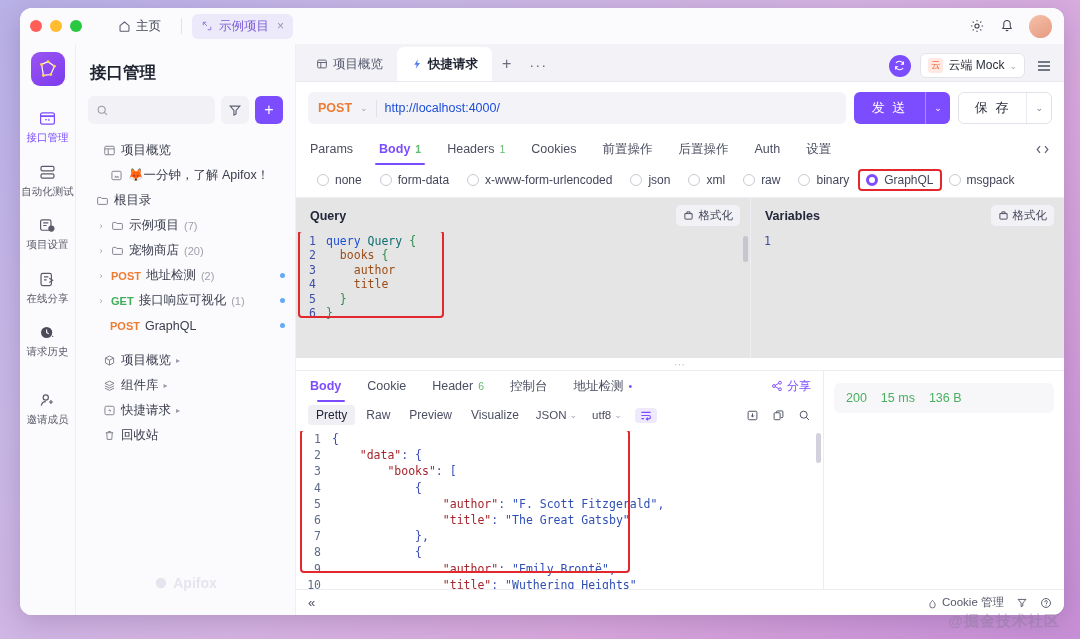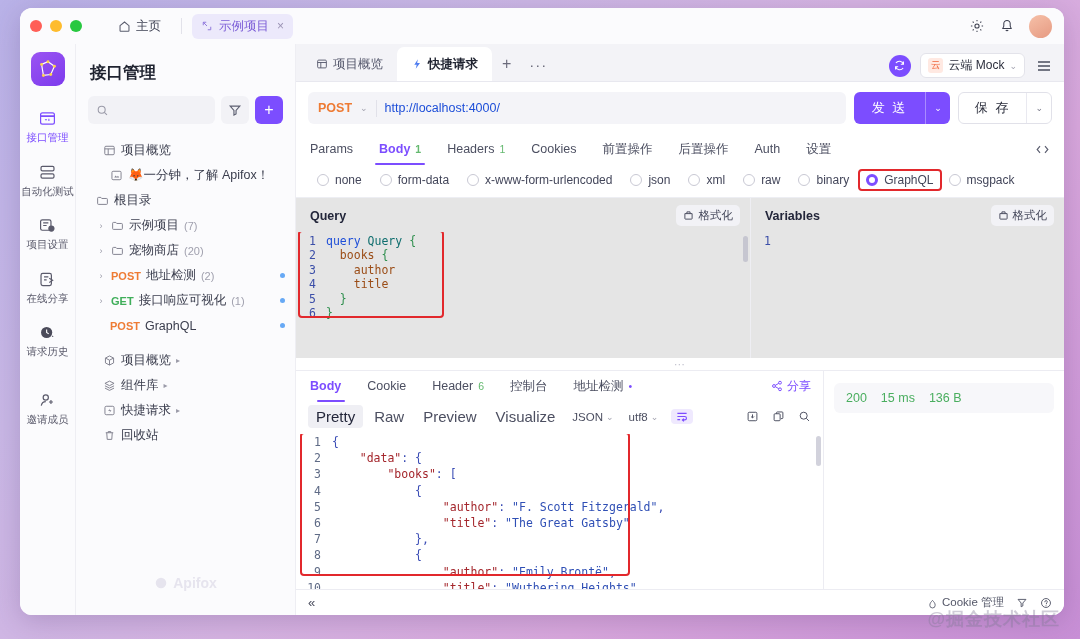--- a/index.html
+++ b/index.html
@@ -259,21 +259,21 @@
   .resp-left { flex: 1; display: flex; flex-direction: column; min-width: 0; border-right: 1px solid #ececf2; }
   .resp-tabs { display: flex; align-items: center; padding: 0 12px; height: 30px; }
   .resp-right { width: 240px; flex: 0 0 240px; padding: 12px 10px; }
   .status-pill {
     background: #f7f7fa; border-radius: 6px; padding: 8px 12px;
     display: flex; gap: 14px; font-size: 12.5px; color: #4aae5f;
   }
   .toolrow {
     display: flex; align-items: center; gap: 3px; padding: 4px 12px 6px;
   }
-  .seg { font-size: 15px; color: #4c4f61; padding: 3px 8px; border-radius: 4px; }
+  .seg { font-size: 12px; color: #4c4f61; padding: 3px 8px; border-radius: 4px; }
   .seg.active { background: #efeff4; color: #23263a; }
   .selx { display: flex; align-items: center; gap: 3px; font-size: 11.5px; color: #4c4f61; padding: 3px 6px; }
   .wrapbtn { background: #efe9fe; color: #7c4dff; border-radius: 4px; padding: 2px 5px; font-size: 12px; margin-left: 4px; }
   .toolrow-right { margin-left: auto; display: flex; gap: 13px; color: #4c4f61; font-size: 12px; }
   .share { margin-left: auto; display: flex; align-items: center; gap: 4px; color: #7c4dff; font-size: 12px; }
 
   .respcode {
     flex: 1; position: relative; overflow: hidden;
     font-family: "DejaVu Sans Mono", "Liberation Mono", monospace;
     font-size: 11.5px; line-height: 16.2px;
@@ -299,21 +299,21 @@
     border-top: 1px solid #ececf2;
     display: flex; align-items: center; padding: 0 12px;
     font-size: 11.5px; color: #555869;
   }
   .collapse { color: #4a4d5e; font-size: 13px; }
   .sb-right { margin-left: auto; display: flex; align-items: center; gap: 12px; }
   .sb-right .it { display: flex; align-items: flex-end; gap: 4px; }
 
   .watermark {
     position: absolute; right: 20px; bottom: 8px;
-    font-size: 18px; color: rgba(130,120,150,.38);
+    font-size: 15px; color: rgba(130,120,150,.38);
     font-weight: 700; letter-spacing: 1px; pointer-events: none;
   }
   svg { display: block; }
 </style>
 </head>
 <body>
 
 <div class="window">
 
   <div class="titlebar">

